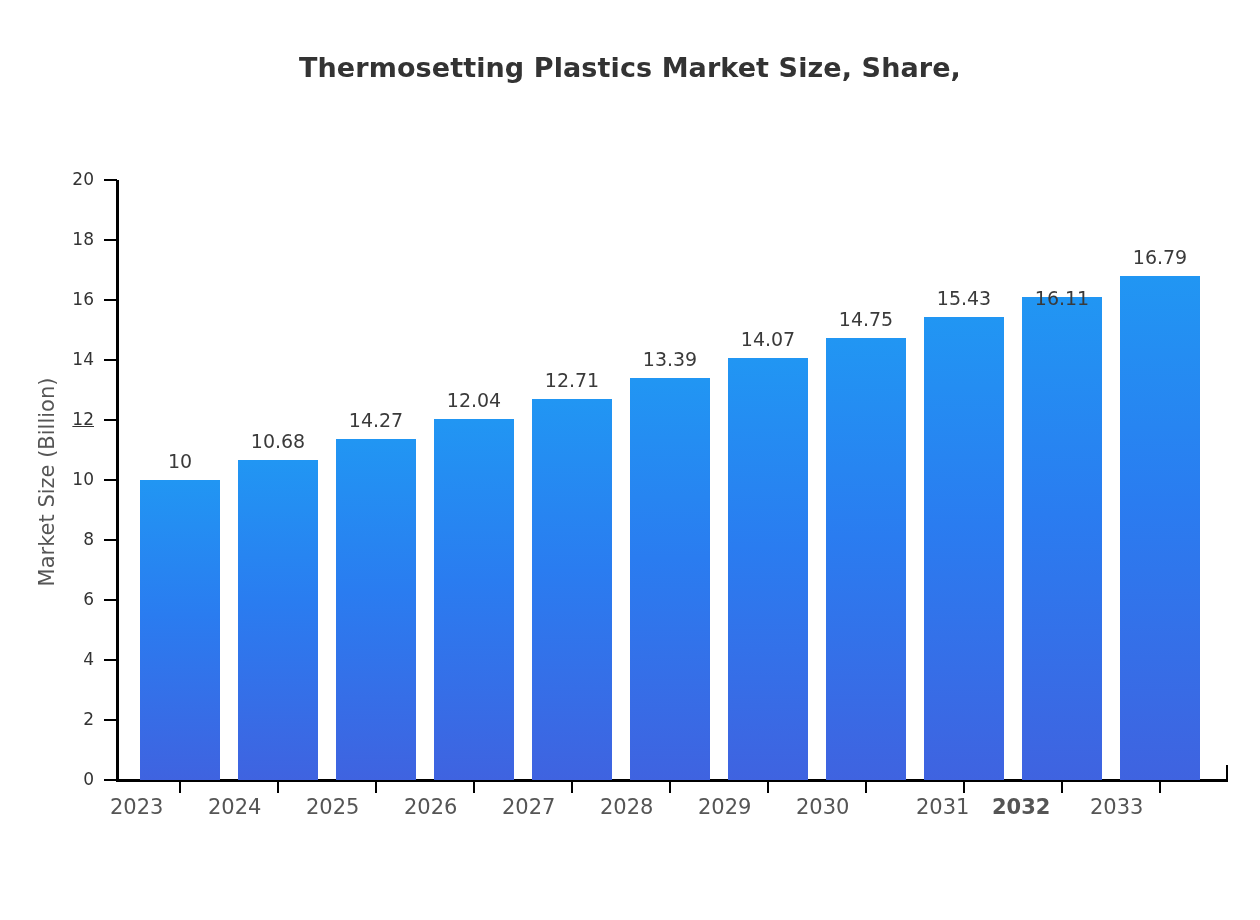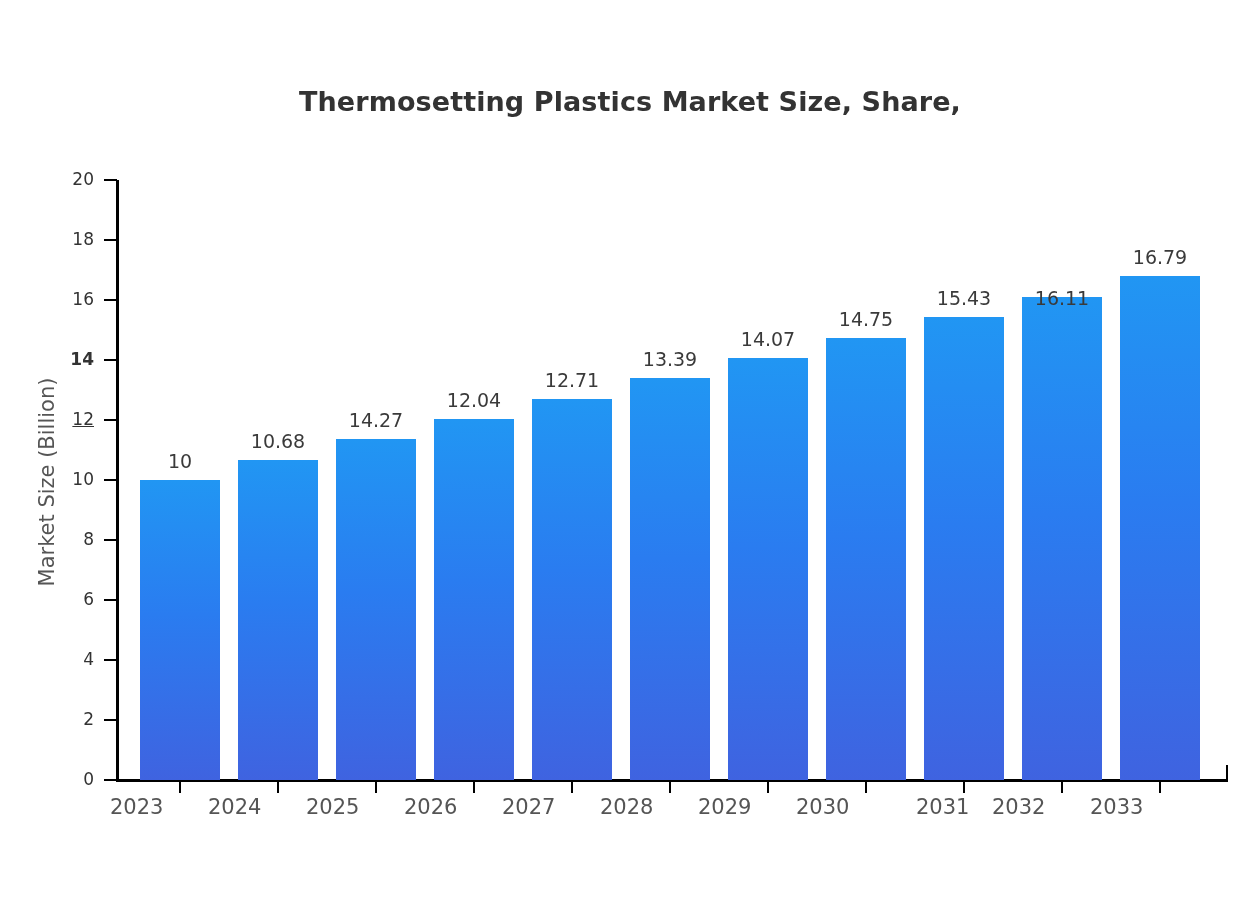--- a/index.html
+++ b/index.html
@@ -29,21 +29,21 @@
     left: 0;
     top: 48px;
     width: 1260px;
     text-align: center;
     font-size: 27px;
     font-weight: bold;
     color: #333333;
     line-height: 40px;
     letter-spacing: 0.1px;
   }
-  #chart-title .tline { display: block; margin-top: 34px; }
+  #chart-title .tline { display: block; }
 
   
   #ylabel {
     position: absolute;
     left: -103px;
     top: 470px;
     width: 300px;
     text-align: center;
     font-size: 21px;
     color: #555555;
@@ -174,21 +174,21 @@
       <div class="ytick-label" style="top: 651px;">4</div>
       <div class="ytick-mark" style="top: 599px;"></div>
       <div class="ytick-label" style="top: 591px;">6</div>
       <div class="ytick-mark" style="top: 539px;"></div>
       <div class="ytick-label" style="top: 531px;">8</div>
       <div class="ytick-mark" style="top: 479px;"></div>
       <div class="ytick-label" style="top: 471px;">10</div>
       <div class="ytick-mark" style="top: 419px;"></div>
       <div class="ytick-label" style="top: 411px; text-decoration: underline;">12</div>
       <div class="ytick-mark" style="top: 359px;"></div>
-      <div class="ytick-label" style="top: 351px; font-weight: bold;">14</div>
+      <div class="ytick-label" style="top: 351px;">14</div>
       <div class="ytick-mark" style="top: 299px;"></div>
       <div class="ytick-label" style="top: 291px;">16</div>
       <div class="ytick-mark" style="top: 239px;"></div>
       <div class="ytick-label" style="top: 231px;">18</div>
       <div class="ytick-mark" style="top: 179px;"></div>
       <div class="ytick-label" style="top: 171px;">20</div>
     </div>
   <div id="xticks">
       <div class="xtick-mark" style="left: 179px;"></div>
       <div class="xtick-label" style="left: 110px;">2023</div>
@@ -202,21 +202,21 @@
       <div class="xtick-label" style="left: 502px;">2027</div>
       <div class="xtick-mark" style="left: 669px;"></div>
       <div class="xtick-label" style="left: 600px;">2028</div>
       <div class="xtick-mark" style="left: 767px;"></div>
       <div class="xtick-label" style="left: 698px;">2029</div>
       <div class="xtick-mark" style="left: 865px;"></div>
       <div class="xtick-label" style="left: 796px;">2030</div>
       <div class="xtick-mark" style="left: 963px;"></div>
       <div class="xtick-label" style="left: 916px;">2031</div>
       <div class="xtick-mark" style="left: 1061px;"></div>
-      <div class="xtick-label" style="left: 992px;">2032</div>
+      <div class="xtick-label" style="left: 992px; font-weight: bold;">2032</div>
       <div class="xtick-mark" style="left: 1159px;"></div>
       <div class="xtick-label" style="left: 1090px;">2033</div>
     </div>
 
   <div id="plot">
       <div class="bar" title="2023: 10" style="left: 22px; width: 80px; height: 300px;"></div>
       <div class="bar-value" style="left: -8px; top: 270px;">10</div>
       <div class="bar" title="2024: 10.68" style="left: 120px; width: 80px; height: 320.4px;"></div>
       <div class="bar-value" style="left: 90px; top: 249.6px;">10.68</div>
       <div class="bar" title="2025: 11.36" style="left: 218px; width: 80px; height: 340.8px;"></div>

